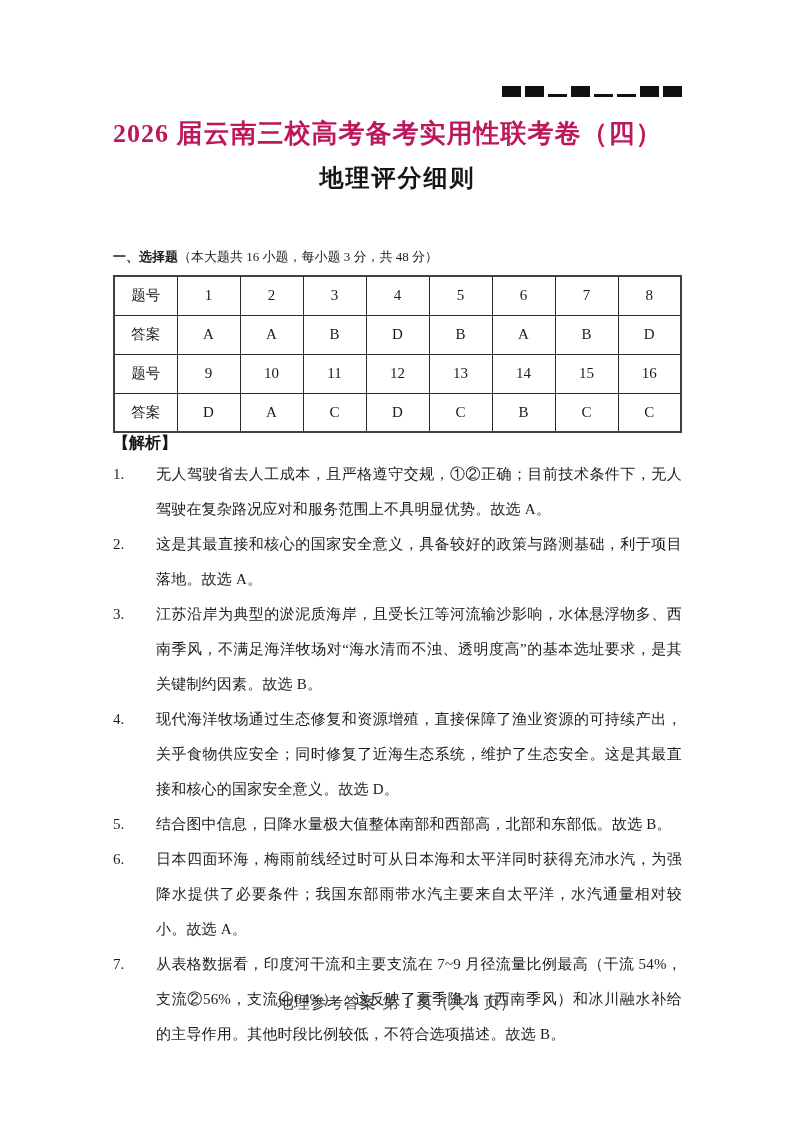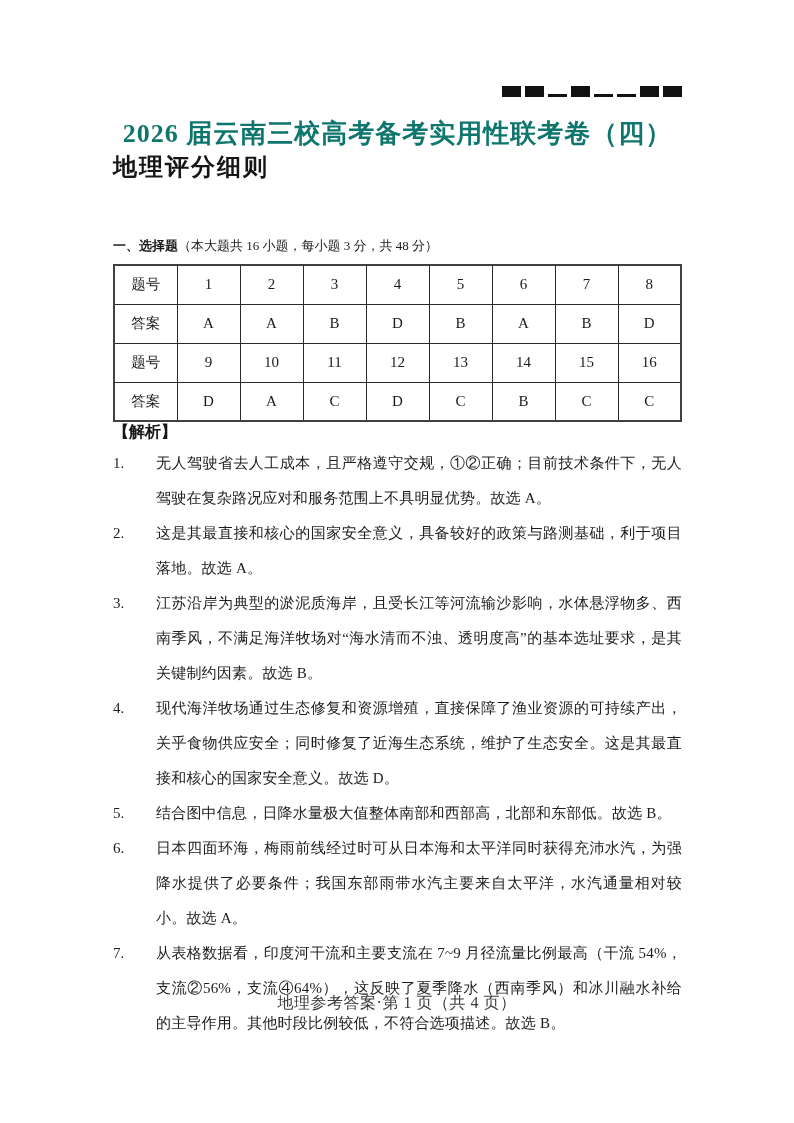--- a/index.html
+++ b/index.html
@@ -24,27 +24,29 @@
     display: flex;
     justify-content: flex-end;
     align-items: flex-end;
     gap: 4px;
     height: 12px;
   }
   .deco .sq { width: 19px; height: 11px; background: #111; display: inline-block; }
   .deco .da { width: 19px; height: 3px;  background: #111; display: inline-block; }
   h1.title {
     margin-top: 19px;
+    text-align: left;
+    font-size: 26px;
+    font-weight: bold;
+    letter-spacing: 1px;
+    color: #be185d;
+  }
+  h2.subtitle {
+    margin-top: 11px;
     text-align: center;
-    font-size: 26px;
-    font-weight: bold;
-    letter-spacing: 1px;
-    color: #0f766e;
-  }
-  h2.subtitle {
     font-size: 24px;
     font-weight: bold;
     letter-spacing: 2px;
     color: #161616;
   }
   .sec-heading {
     margin-top: 54px;
     font-size: 13px;
     color: #1a1a1a;
   }

